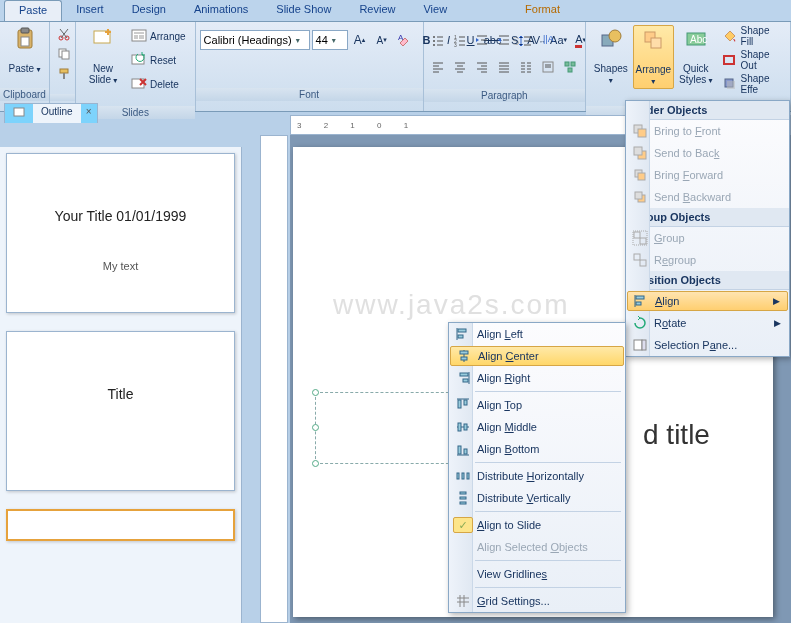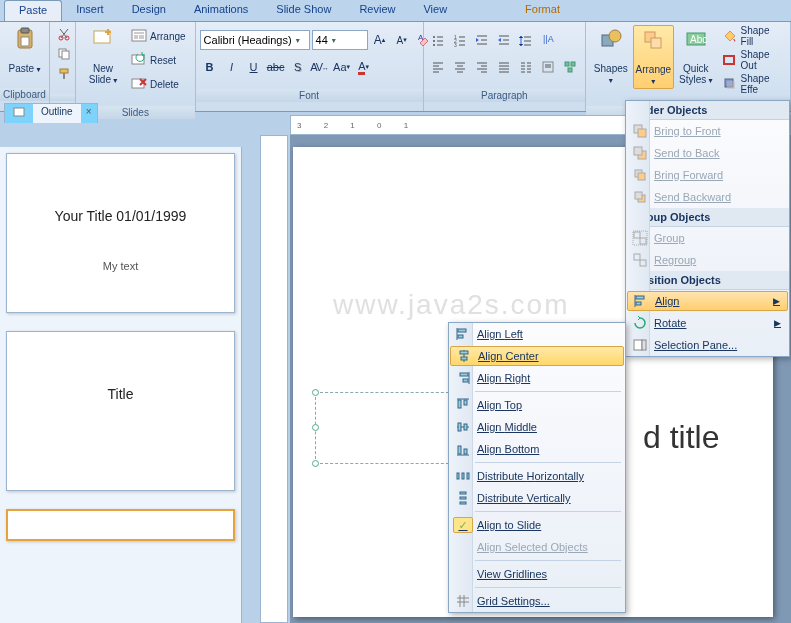--- a/index.html
+++ b/index.html
@@ -40,26 +40,26 @@
   .thumb .t2 { font-size: 11px; color: #555; margin-top: 36px; }
 
   .ruler-v { position: absolute; top: 135px; left: 260px; width: 28px; bottom: 0; background: #fff; border: 1px solid #9bb4cf; }
   .ruler-h { position: absolute; top: 115px; left: 290px; right: 0; height: 20px; background: #fff; border: 1px solid #9bb4cf; display: flex; align-items: center; font-size: 8px; color: #666; padding-left: 6px; letter-spacing: 10px; }
 
   .canvas { position: absolute; top: 135px; left: 290px; right: 0; bottom: 0; background: #7f98b4; }
   .slide { position: absolute; top: 12px; left: 3px; width: 480px; height: 470px; background: #fff; box-shadow: 2px 2px 6px rgba(0,0,0,.4); }
   .watermark { position: absolute; top: 142px; left: 40px; font-size: 28px; color: #e0e0e0; letter-spacing: 2px; }
   .selbox { position: absolute; top: 245px; left: 22px; width: 300px; height: 72px; border: 1px dashed #8aa; }
   .handle { position:absolute; width:7px; height:7px; border:1px solid #5a8; background:#fff; border-radius:50%; }
-  .title-text { position: absolute; top: 272px; left: 350px; font-size: 32px; color: #333; }
+  .title-text { position: absolute; top: 272px; left: 350px; font-size: 28px; color: #333; }
 
   
   .menu { position: absolute; background: linear-gradient(#fcfcfe,#e9eff7); border: 1px solid #8aa8c6; box-shadow: 2px 2px 6px rgba(0,0,0,.3); font-size: 11px; }
   .menu-section { padding: 3px 8px; background: #e0e8f2; color: #1a3660; font-weight: bold; border-bottom: 1px solid #c3d2e4; }
-  .menu-item { display: flex; align-items: center; height: 22px; padding: 0 8px 0 4px; color: #1a3660; text-decoration: underline; }
+  .menu-item { display: flex; align-items: center; height: 22px; padding: 0 8px 0 4px; color: #1a3660; }
   .menu-item .mi-ico { width: 20px; height: 16px; display: flex; align-items:center; justify-content:center; margin-right: 4px; }
   .menu-item .mi-lbl { flex: 1; }
   .menu-item.disabled { color: #9aa7b5; }
   .menu-item.hover { background: linear-gradient(#ffe9a8,#ffd76a); border: 1px solid #d6a646; border-radius: 2px; height: 20px; margin: 1px; padding: 0 7px 0 3px; }
   .menu-item.sel { background: linear-gradient(#ffe4b0,#ffcf70); border: 1px solid #d6a646; border-radius:2px; height: 20px; margin:1px; padding:0 7px 0 3px; }
   .menu-item .arrow { font-size: 9px; margin-left: 10px; }
   .menu-sep { height: 1px; background: #c3d2e4; margin: 2px 4px 2px 26px; }
   .icon-strip { width: 24px; background: linear-gradient(90deg,#eef3fa,#e0e8f2); position:absolute; top:0; bottom:0; left:0; border-right:1px solid #cad8e8; }
   .menu .menu-item { position: relative; z-index: 1; }
 
@@ -155,27 +155,27 @@
               <path d="M9 3 L15 9 M15 3 L9 9" stroke="#c33" stroke-width="2"></path>
             </svg>
             <span>Delete</span>
           </div>
       </div>
     </div>
     <div class="group-label">Slides</div>
   </div>
 
   <div class="group" style="width:228px;">
-    <div class="group-body" style="flex-direction:column; gap:3px; padding-top:4px;">
+    <div class="group-body" style="flex-direction:row; gap:3px; padding-top:4px;">
       <div class="font-row">
         <div class="combo" style="width:110px;">
             <span>Calibri (Headings)</span>
             <span class="arr">▾</span>
           </div>
-        <div class="combo" style="width:56px;">
+        <div class="combo" style="width:36px;">
             <span>44</span>
             <span class="arr">▾</span>
           </div>
         <div class="tbtn" style="font-size:12px;">A<sup style="font-size:7px;">▴</sup></div>
         <div class="tbtn" style="font-size:10px;">A<sup style="font-size:7px;">▾</sup></div>
         <div class="tbtn">
             <svg width="14" height="14" viewBox="0 0 14 14">
               <path d="M3 10 L8 5 L11 8 L6 13 Z" fill="#fbc" stroke="#c77"></path>
               <text x="1" y="7" font-size="8" fill="#33a">A</text>
             </svg>

